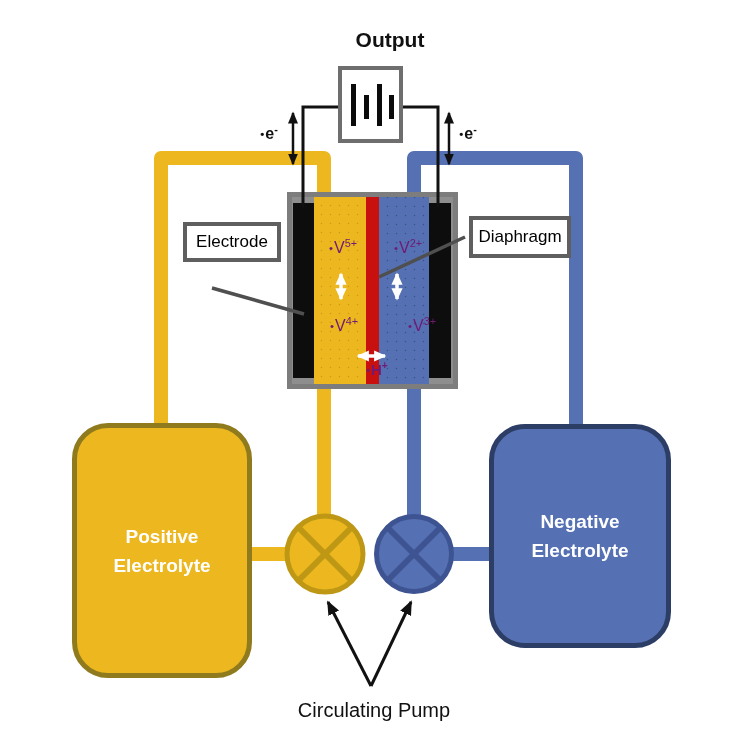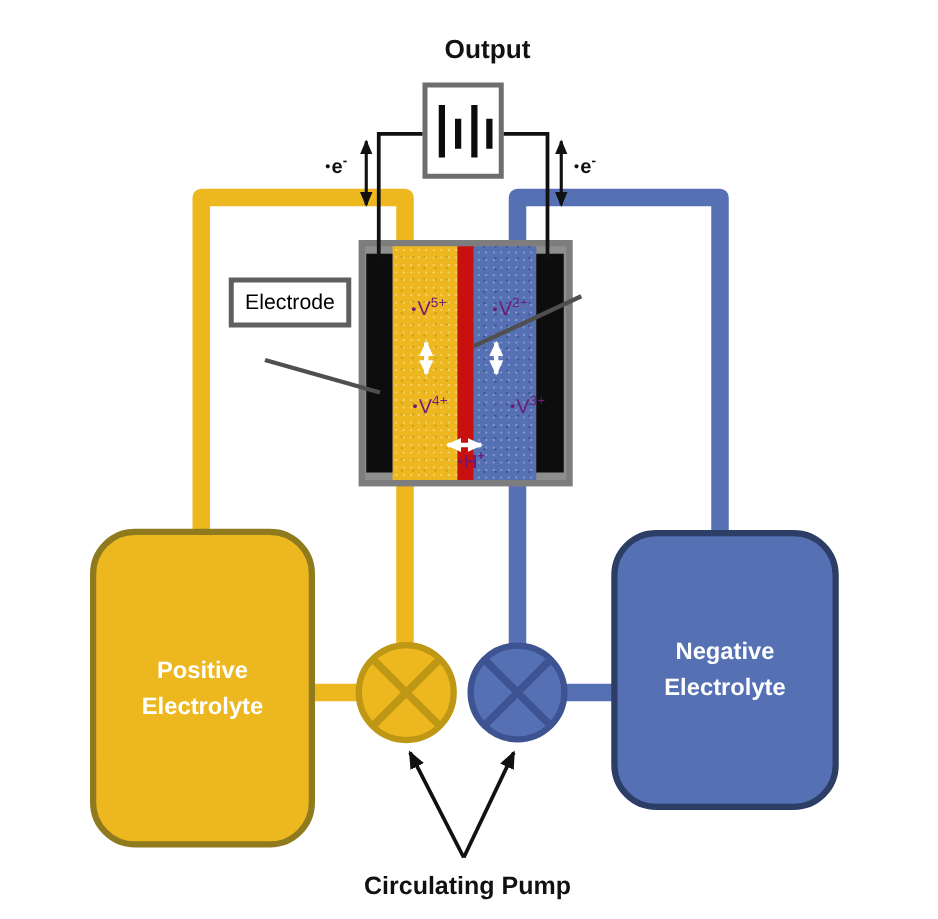--- a/index.html
+++ b/index.html
@@ -62,21 +62,21 @@
   .pumpsvg{position:absolute;z-index:4;}
   #pump-pos{left:282px;top:511px;}
   #pump-neg{left:371px;top:511px;}
 
   
   .txt{position:absolute;z-index:8;transform:translate(-50%,-50%);white-space:nowrap;color:#111;}
   #output-label{left:370px;top:40px;font-size:21px;font-weight:bold;margin-left:20px;}
   .etxt{font-size:16px;font-weight:bold;}
   #electron-left{left:269px;top:133px;}
   #electron-right{left:468px;top:133px;}
-  #pump-label{left:374px;top:710px;font-size:20px;font-weight:bold;}
+  #pump-label{left:374px;top:710px;font-size:20px;font-weight:normal;}
   .ion{position:absolute;z-index:8;transform:translate(-50%,-50%);color:#701a75;font-size:16px;white-space:nowrap;}
   .ion sup,.etxt sup{font-size:0.68em;}
   .ion .dot,.etxt .dot{font-size:0.72em;vertical-align:0.12em;margin-right:1px;}
   #ion-v5{left:343px;top:247px;}
   #ion-v2{left:408px;top:247px;}
   #ion-v4{left:344px;top:325px;}
   #ion-v3{left:422px;top:325px;}
   #ion-h{left:377px;top:369px;font-weight:bold;font-size:15px;}
 </style>
 </head>
@@ -126,20 +126,23 @@
   <div id="battery" class="abs">
     <div id="bar1" class="bar"></div>
     <div id="bar2" class="bar"></div>
     <div id="bar3" class="bar"></div>
     <div id="bar4" class="bar"></div>
   </div>
 
   <div id="box-electrode" class="labelbox">
     <span>Electrode</span>
   </div>
+  <div id="box-diaphragm" class="labelbox">
+    <span>Diaphragm</span>
+  </div>
 
   <svg id="overlay" class="layer">
     <defs>
       <marker id="ah-black" orient="auto-start-reverse" markerUnits="strokeWidth" markerWidth="5" markerHeight="4.2" refX="4.2" refY="2">
         <path d="M0,0 L4.8,2 L0,4 Z" fill="#111"></path>
       </marker>
       <marker id="ah-white" orient="auto-start-reverse" markerUnits="strokeWidth" markerWidth="3.8" markerHeight="3.4" refX="3.1" refY="1.6">
         <path d="M0,0 L3.5,1.6 L0,3.2 Z" fill="#fff"></path>
       </marker>
     </defs>

